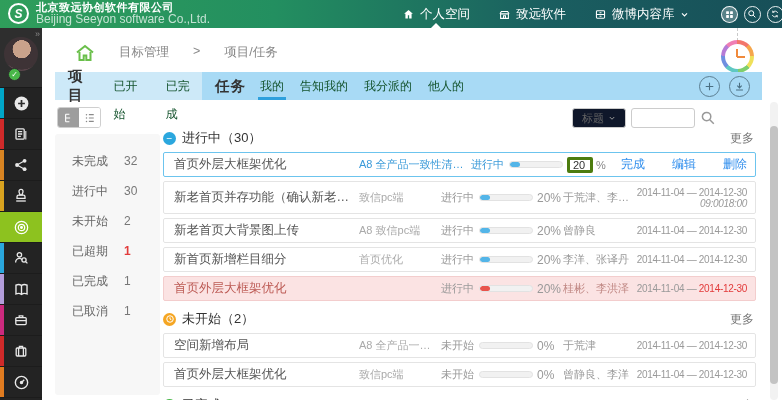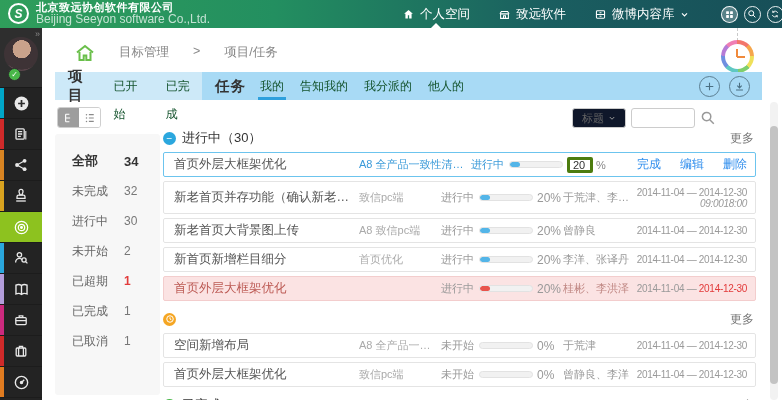--- a/index.html
+++ b/index.html
@@ -105,21 +105,21 @@
   .t-pct{font-size:12px;color:#999}
   .t-names{font-size:11px;color:#999;white-space:nowrap;overflow:hidden;text-overflow:ellipsis}
   .overdue .t-names{color:#bf8682}
   .t-date{font-size:10px;color:#999;text-align:right;white-space:nowrap;letter-spacing:-.3px}
   .t-date .rng{display:block}
   .t-times{display:flex;justify-content:flex-end;padding-left:6px}
   .t-date .red{color:#e23b3b}
   .t-edit{display:flex;align-items:center;gap:3px}
   .t-edit input{width:26px;height:16px;border:3px solid #4d7c0f;border-radius:2px;font-size:11px;padding:0 3px;color:#333}
   .t-edit .pc{color:#888;font-size:11px}
-  .t-actions{display:flex;justify-content:flex-end;gap:19px}
+  .t-actions{display:flex;justify-content:flex-end;gap:27px}
   .t-actions a{color:#2e8ded;font-size:12px;text-decoration:none;cursor:pointer}
 
   
   .sbar{position:absolute;right:4px;top:74px;bottom:0;width:8px;background:#f2f2f2;border-radius:4px}
   .sbar .thumb{position:absolute;left:0;top:24px;width:8px;height:258px;background:#c3c3c3;border-radius:4px;cursor:pointer}
 </style>
 </head>
 <body>
 
 <div class="topbar">
@@ -343,24 +343,20 @@
     <input class="srch" value="" style="">
     <span class="mag">
       <svg width="16" height="16" viewBox="0 0 16 16" fill="none" stroke="#999" stroke-width="1.5">
           <circle cx="6.6" cy="6.6" r="4.2"></circle>
           <path d="M9.8 9.8l4 4"></path>
         </svg>
     </span>
   </div>
 
   <div class="counts">
-    <div class="cnt em">
-        <span class="lb">全部</span>
-        <span class="vl">34</span>
-      </div>
     <div class="cnt">
         <span class="lb">未完成</span>
         <span class="vl">32</span>
       </div>
     <div class="cnt">
         <span class="lb">进行中</span>
         <span class="vl">30</span>
       </div>
     <div class="cnt">
         <span class="lb">未开始</span>
@@ -463,20 +459,21 @@
     </div>
 
     <div class="sec">
       <div class="sec-head">
         <span class="sec-ic" style="background: rgb(245, 166, 35);">
             <svg width="8" height="8" viewBox="0 0 16 16" fill="none" stroke="#fff" stroke-width="2">
               <circle cx="8" cy="8" r="6.5"></circle>
               <path d="M8 4.5V8l2.8 1.8"></path>
             </svg>
           </span>
+        <span class="sec-title">未开始（2）</span>
         <span class="sec-more">更多</span>
       </div>
 
       <div class="trow">
         <span class="t-title">空间新增布局</span>
         <span class="t-proj">A8 全产品一致性清理...</span>
         <span class="t-status">未开始</span>
         <span class="t-bar">
             <i class="t-fill" style="width: 0%; background: rgb(83, 181, 232);"></i>
           </span>

